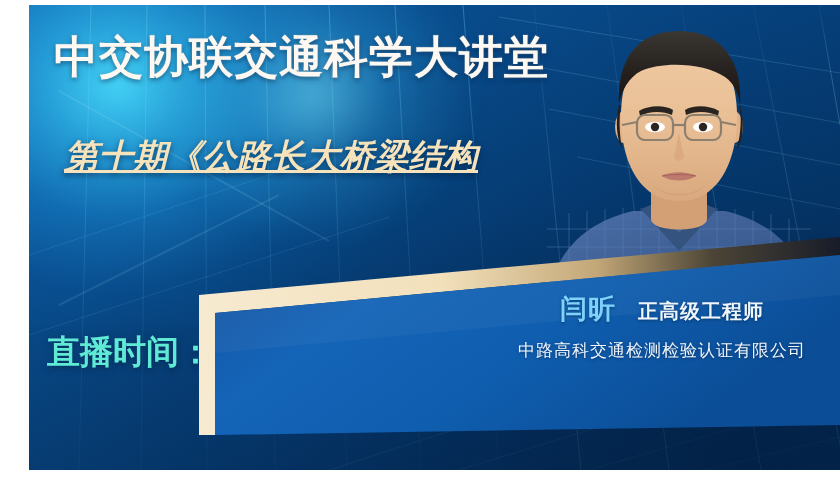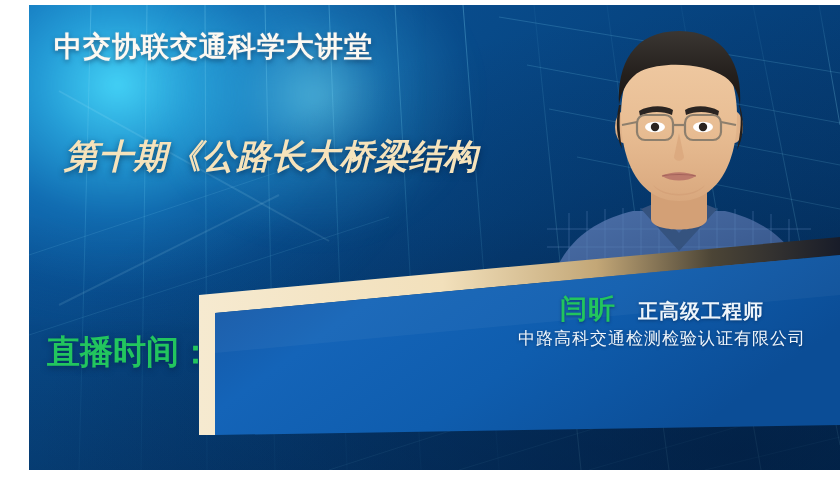--- a/index.html
+++ b/index.html
@@ -62,54 +62,55 @@
       linear-gradient(to bottom, rgba(0,0,0,0) 45%, rgba(2,26,58,0.30) 100%);
   }
 
   
   .bg-grid{position:absolute;inset:0;}
 
   
   .headline{
     position:absolute;
     left:25px; top:23px;
-    font-size:28px;
+    font-size:44px;
     font-weight:700;
     color:#fdf9f2;
     letter-spacing:1px;
     white-space:nowrap;
     text-shadow:0 2px 5px rgba(2,30,64,0.55), 0 0 2px rgba(255,255,255,0.35);
   }
 
   
   .subtitle{
     position:absolute;
     left:35px; top:128px;
     font-size:34px;
     font-style:italic;
     font-weight:600;
     color:#f6e3bb;
     line-height:1.40;
     letter-spacing:0.5px;
     white-space:nowrap;
     text-shadow:0 2px 6px rgba(2,30,64,0.62);
+    text-decoration:underline;
   }
   .subtitle .ln{display:block;}
   .subtitle .ln2{margin-left:-8px;}
 
   
   .livetime{
     position:absolute;
     left:18px; top:325px;
     font-size:33px;
     font-weight:700;
     white-space:nowrap;
     text-shadow:0 2px 6px rgba(2,28,62,0.6);
   }
-  .livetime .lbl{color:#22c55e;text-align:right;}
+  .livetime .lbl{color:#5eead4;text-align:right;}
   .livetime .val{color:#3fb7ef;}
 
   
   .photo-wrap{
     position:absolute;
     left:500px; top:0px;
     width:300px; height:300px;
     overflow:hidden;
   }
   .photo{
@@ -127,29 +128,30 @@
 
   .panel-text{
     position:absolute;
     left:455px;
     top:286px;
     width:356px;
     text-align:center;
     white-space:nowrap;
   }
   .panel-name{
-    font-size:27px;font-weight:700;color:#22c55e;letter-spacing:1px;
+    font-size:27px;font-weight:700;color:#7dd3fc;letter-spacing:1px;
     text-shadow:0 1px 3px rgba(2,26,60,0.5);
   }
   .panel-role{
     font-size:20px;font-weight:700;color:#eef5fb;letter-spacing:1px;
     margin-left:22px;
     text-shadow:0 1px 3px rgba(2,26,60,0.5);
   }
   .panel-company{
+    margin-top:12px;
     font-size:17px;font-weight:500;color:#f0f6fc;letter-spacing:1px;
     text-shadow:0 1px 3px rgba(2,26,60,0.5);
   }
 </style>
 </head>
 <body>
 
 <div id="poster-frame">
 
   <div id="poster">

